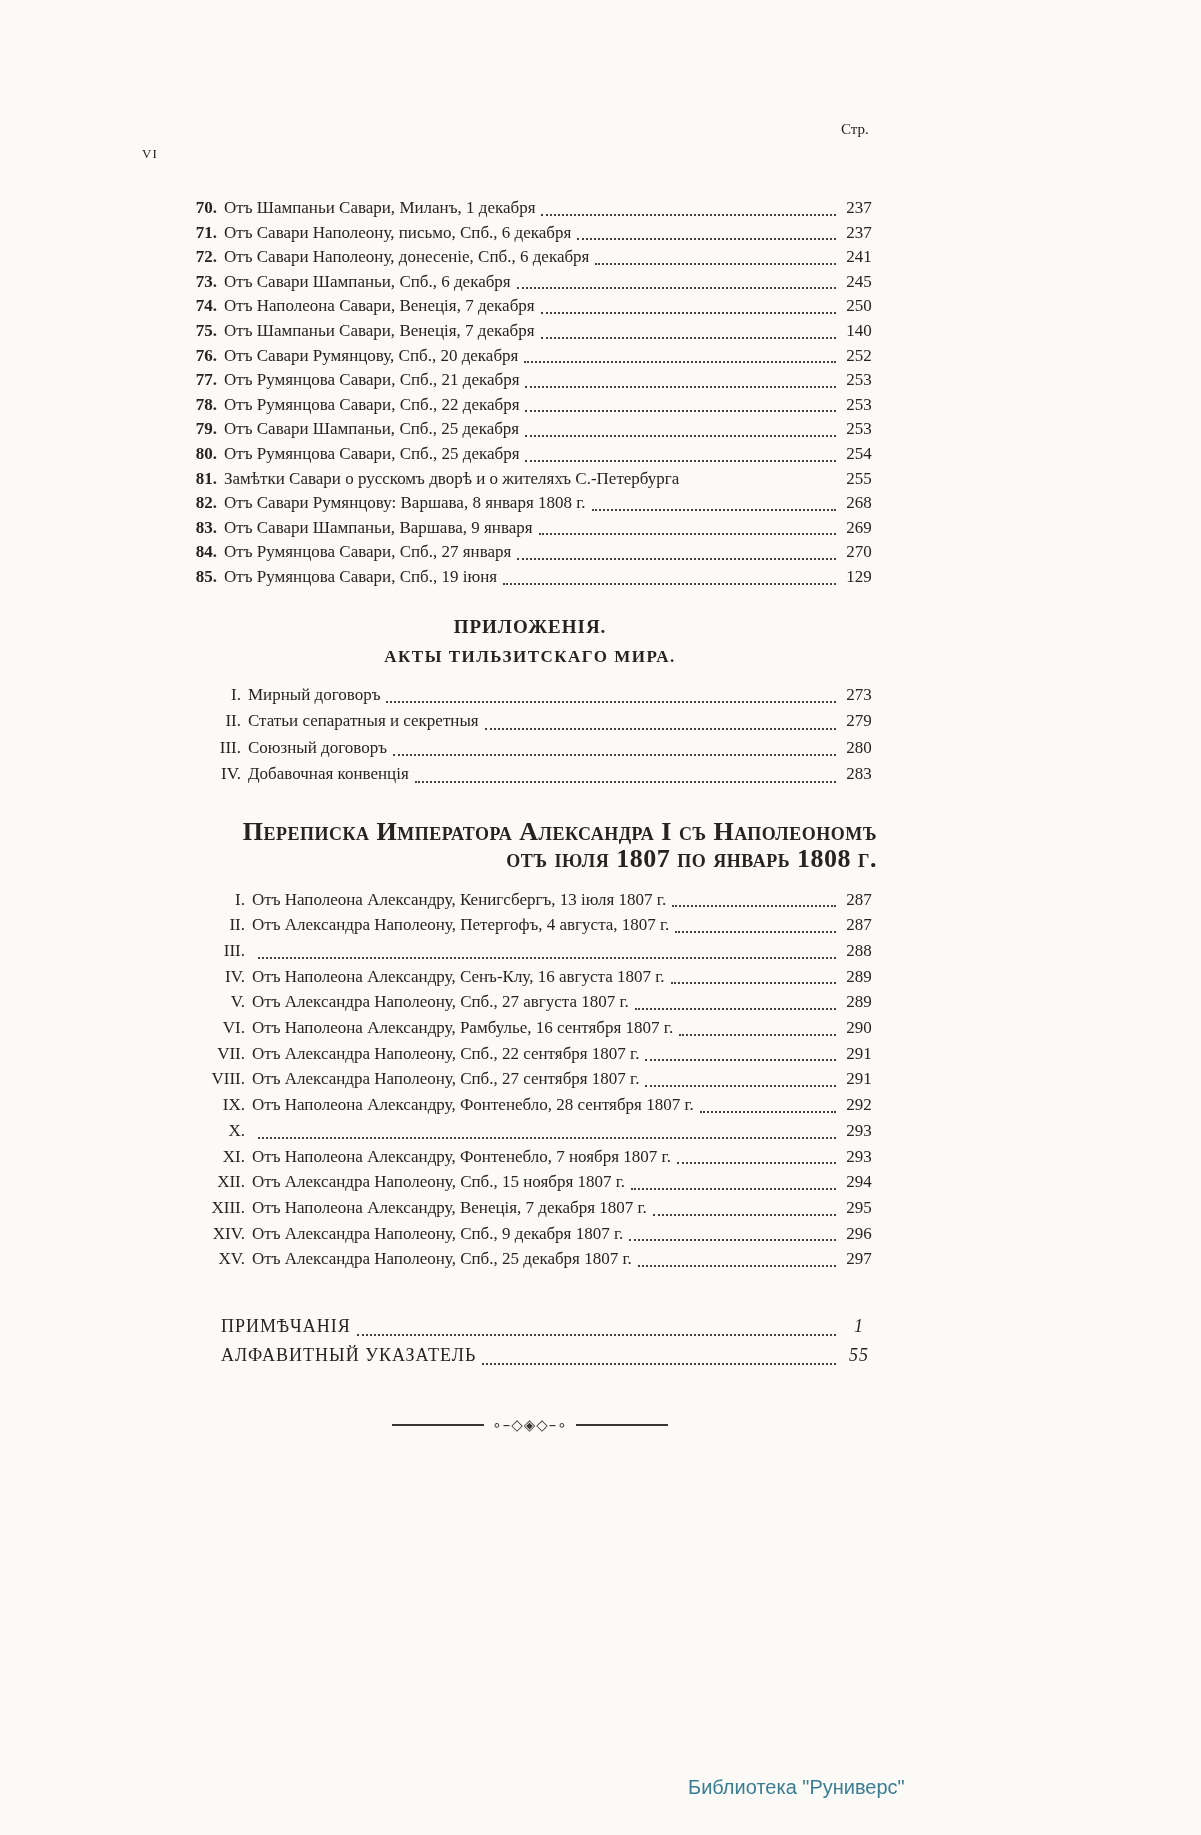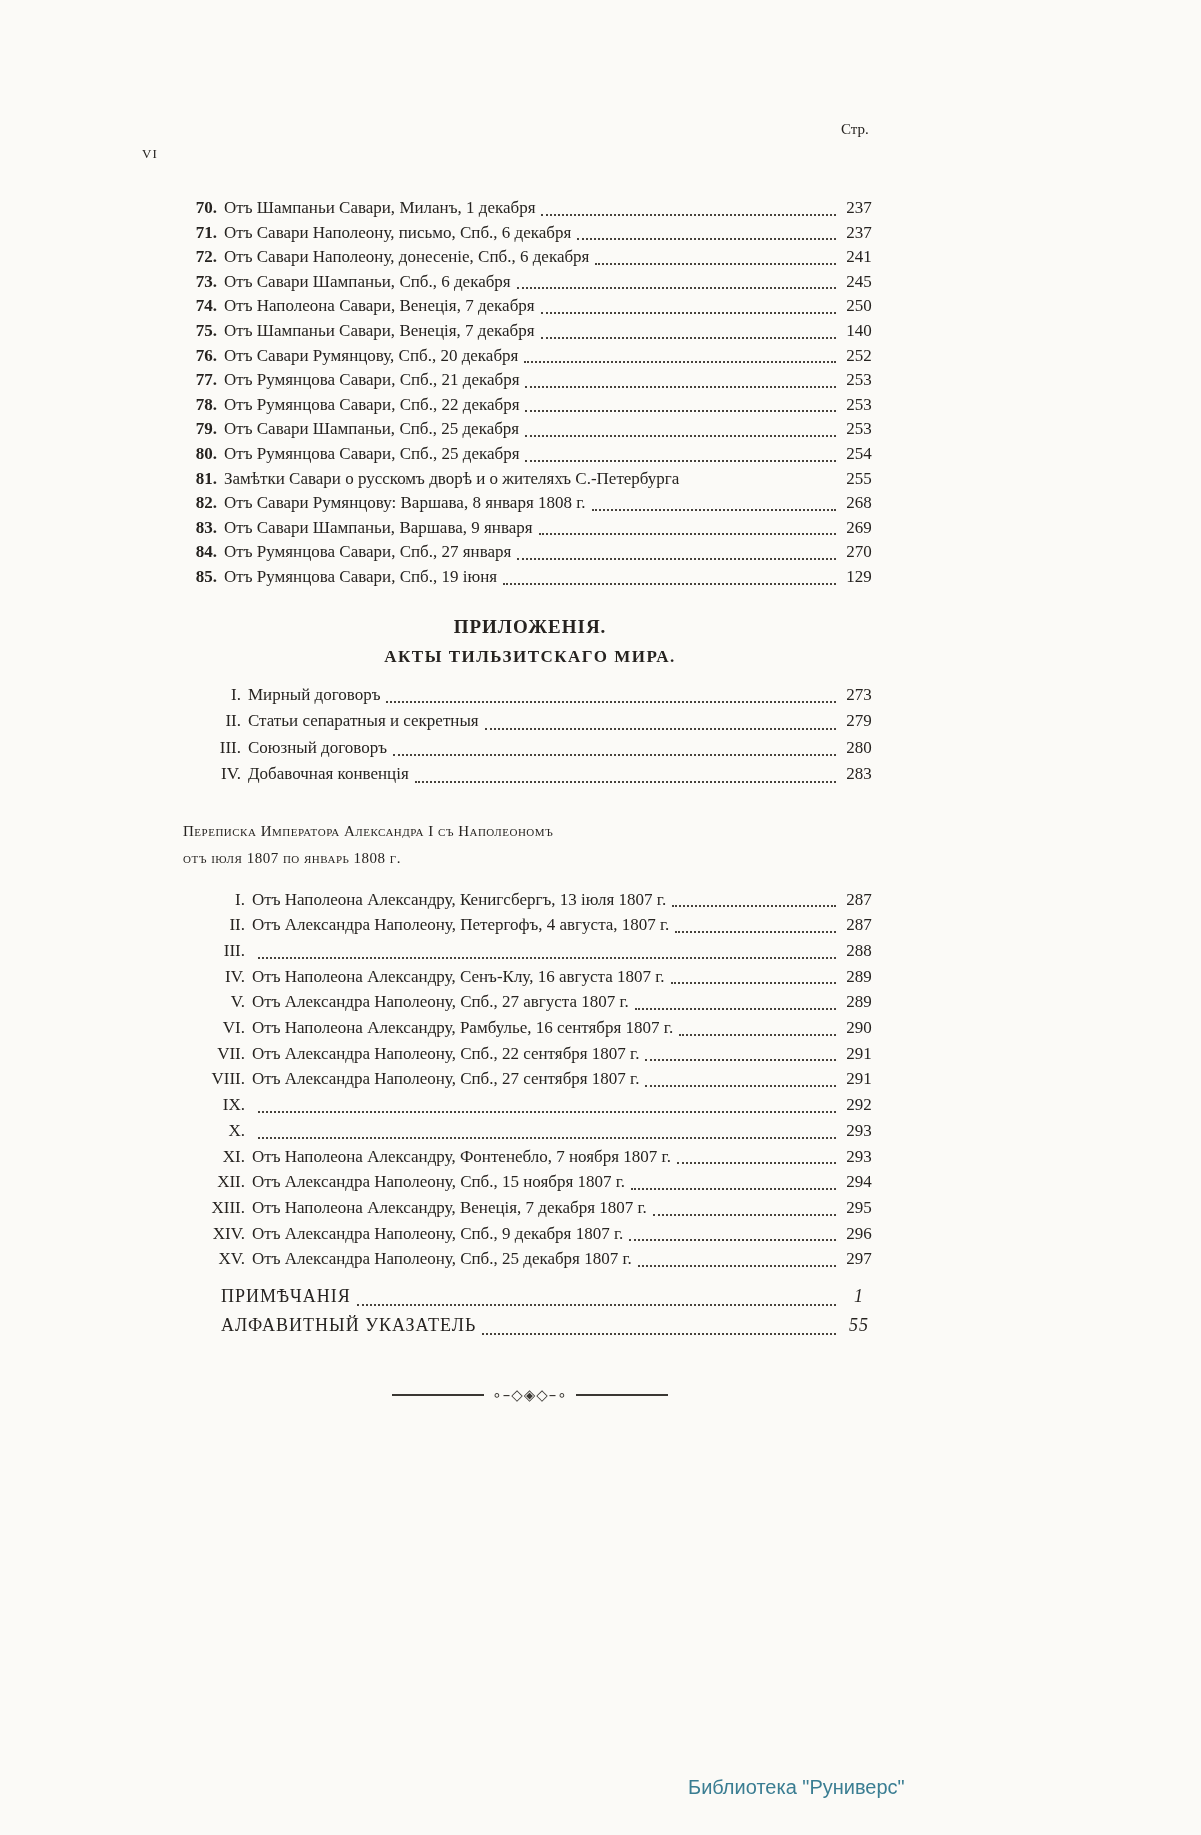--- a/index.html
+++ b/index.html
@@ -78,36 +78,36 @@
     margin: 9px 0 0 0;
   }
   .appendix-list { margin-top: 15px; }
   .appendix-list .row { line-height: 26.5px; }
   .appendix-list .num {
     width: 58px;
     font-weight: normal;
   }
   
   .corr-heading {
-    text-align: left;
-    font-size: 15px;
+    text-align: right;
+    font-size: 26px;
     font-variant: small-caps;
     letter-spacing: 0.5px;
     margin: 30px 0 0 0;
-    font-weight: normal;
+    font-weight: bold;
     line-height: 27px;
   }
   .corr-list { margin-top: 15px; }
   .corr-list .row { line-height: 25.7px; }
   .corr-list .num {
     width: 62px;
     font-weight: normal;
   }
   
-  .closing-list { margin-top: 10px; padding-left: 38px; }
+  .closing-list { margin-top: 40px; padding-left: 38px; }
   .closing-list .row {
     line-height: 29px;
     font-size: 18px;
     letter-spacing: 1px;
   }
   .closing-list .page { font-style: italic; }
   
   .ornament {
     margin-top: 46px;
     display: flex;
@@ -350,20 +350,21 @@
 
       <div class="row">
         <span class="num">VIII.</span>
         <span class="entry-text"><b>Отъ Александра Наполеону,</b> <span>Спб., 27 сентября 1807 г.</span></span>
         <span class="leader dots"></span>
         <span class="page">291</span>
       </div>
 
       <div class="row">
         <span class="num">IX.</span>
+        <span class="entry-text"><b>Отъ Наполеона Александру,</b> <span>Фонтенебло, 28 сентября 1807 г.</span></span>
         <span class="leader dots"></span>
         <span class="page">292</span>
       </div>
 
       <div class="row">
         <span class="num">X.</span>
         <span class="leader dots"></span>
         <span class="page">293</span>
       </div>
 

